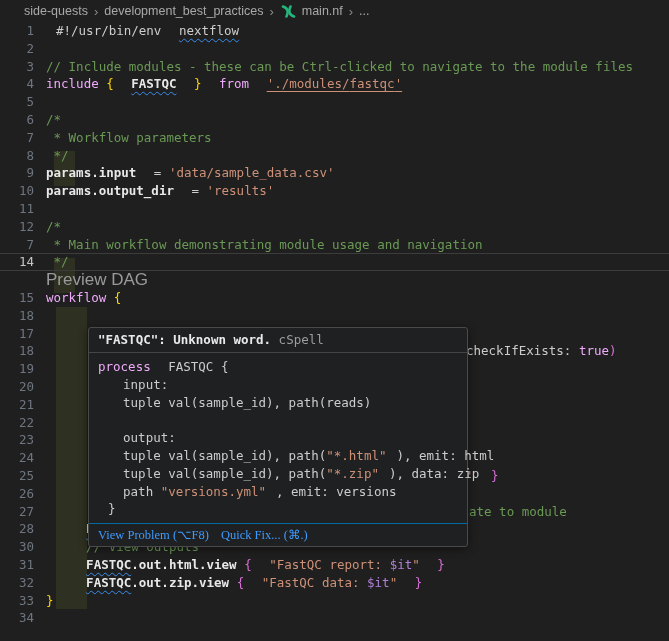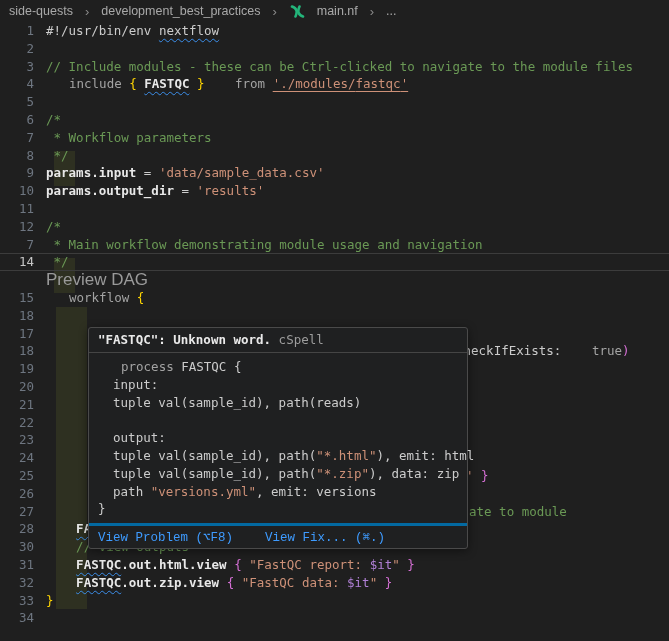--- a/index.html
+++ b/index.html
@@ -4,22 +4,22 @@
 <style>
   html,body{margin:0;padding:0;}
   body{
     width:669px;height:641px;overflow:hidden;position:relative;
     background:#1f1f1f;
     font-family:"Liberation Sans",sans-serif;
     -webkit-font-smoothing:antialiased;
   }
   
   .breadcrumb{
-    height:22px;display:flex;align-items:center;gap:11px;
-    padding-left:9px;font-size:12.5px;color:#a9a9a9;background:#1f1f1f;
+    height:22px;display:flex;align-items:center;gap:5px;
+    padding-left:24px;font-size:12.5px;color:#a9a9a9;background:#1f1f1f;
     white-space:nowrap;
   }
   .crumb{cursor:pointer;}
   .crumb-sep{color:#8a8a8a;font-size:13px;padding:0 1px;}
   .nf-icon{width:15px;height:13px;display:inline-block;margin:0 1px;}
   
   .editor{
     position:absolute;left:0;top:22px;width:669px;height:619px;
   }
   .deco{position:absolute;z-index:0;background:#2e3021;}
@@ -37,22 +37,22 @@
     color:#6e7681;user-select:none;
   }
   .current-line .ln{color:#c6c6c6;}
   .code{display:block;margin-left:46px;}
   .absfrag{position:absolute;top:0;white-space:pre;}
   .codelens{
     margin-left:46px;font-family:"Liberation Sans",sans-serif;
     font-size:17px;color:#9a9a9a;cursor:pointer;
   }
   
-  .tk-txt{color:#cccccc;}
-  .tk-kw{color:#a3a3a3;margin-left:23px;}
+  .tk-txt{color:#cccccc;margin-left:10px;}
+  .tk-kw{color:#f0abfc;}
   .tk-str{color:#ce9178;}
   .tk-com{color:#6a9955;}
   .tk-b1{color:#ffd602;}
   .tk-b2{color:#d670d6;}
   .tk-bold{color:#e8e8e8;font-weight:bold;}
   .tk-interp{color:#b180d7;}
   .sq{
     text-decoration:underline;text-decoration-style:wavy;
     text-decoration-color:#3b8eea;text-decoration-thickness:1px;
     text-underline-offset:3px;
@@ -70,23 +70,23 @@
     font-family:"DejaVu Sans Mono",monospace;font-size:12.5px;
   }
   .tt-header{
     padding:4px 9px 5px 9px;border-bottom:1px solid #454545;
     color:#e9e9e9;font-weight:bold;white-space:pre;
   }
   .tt-source{color:#9d9d9d;font-weight:normal;}
   .tt-code{padding:5px 9px;}
   .tt-row{height:17.8px;line-height:17.8px;white-space:pre;}
   .tt-actions{
-    border-top:3px solid #0369a1;height:22px;display:flex;gap:32px;
+    border-top:1px solid #0369a1;height:22px;display:flex;gap:12px;
     align-items:center;padding:0 9px;
-    font-family:Liberation Mono, monospace;font-size:12.5px;color:#3e9bff;
+    font-family:Liberation Serif, serif;font-size:12.5px;color:#3e9bff;
   }
   .tt-action{cursor:pointer;}
 </style>
 </head>
 <body>
 
 <div class="breadcrumb">
   <span class="crumb">side-quests</span>
   <span class="crumb-sep">›</span>
   <span class="crumb">development_best_practices</span>
@@ -153,16 +153,16 @@
         <div class="tt-row"><span><span class="tk-txt">  tuple val(sample_id), path(reads)</span></span></div>
         <div class="tt-row"><span></span></div>
         <div class="tt-row"><span><span class="tk-txt">  output:</span></span></div>
         <div class="tt-row"><span><span class="tk-txt">  tuple val(sample_id), path(</span><span class="tk-str">"*.html"</span><span class="tk-txt">), emit: html</span></span></div>
         <div class="tt-row"><span><span class="tk-txt">  tuple val(sample_id), path(</span><span class="tk-str">"*.zip"</span><span class="tk-txt">), data: zip</span></span></div>
         <div class="tt-row"><span><span class="tk-txt">  path </span><span class="tk-str">"versions.yml"</span><span class="tk-txt">, emit: versions</span></span></div>
         <div class="tt-row"><span><span class="tk-txt">}</span></span></div>
       </div>
     <div class="tt-actions">
       <span class="tt-action">View Problem (⌥F8)</span>
-      <span class="tt-action">View Fix... (⌘.)</span>
+      <span class="tt-action">Quick Fix... (⌘.)</span>
     </div>
   </div>
 </div>
 
 </body></html>

